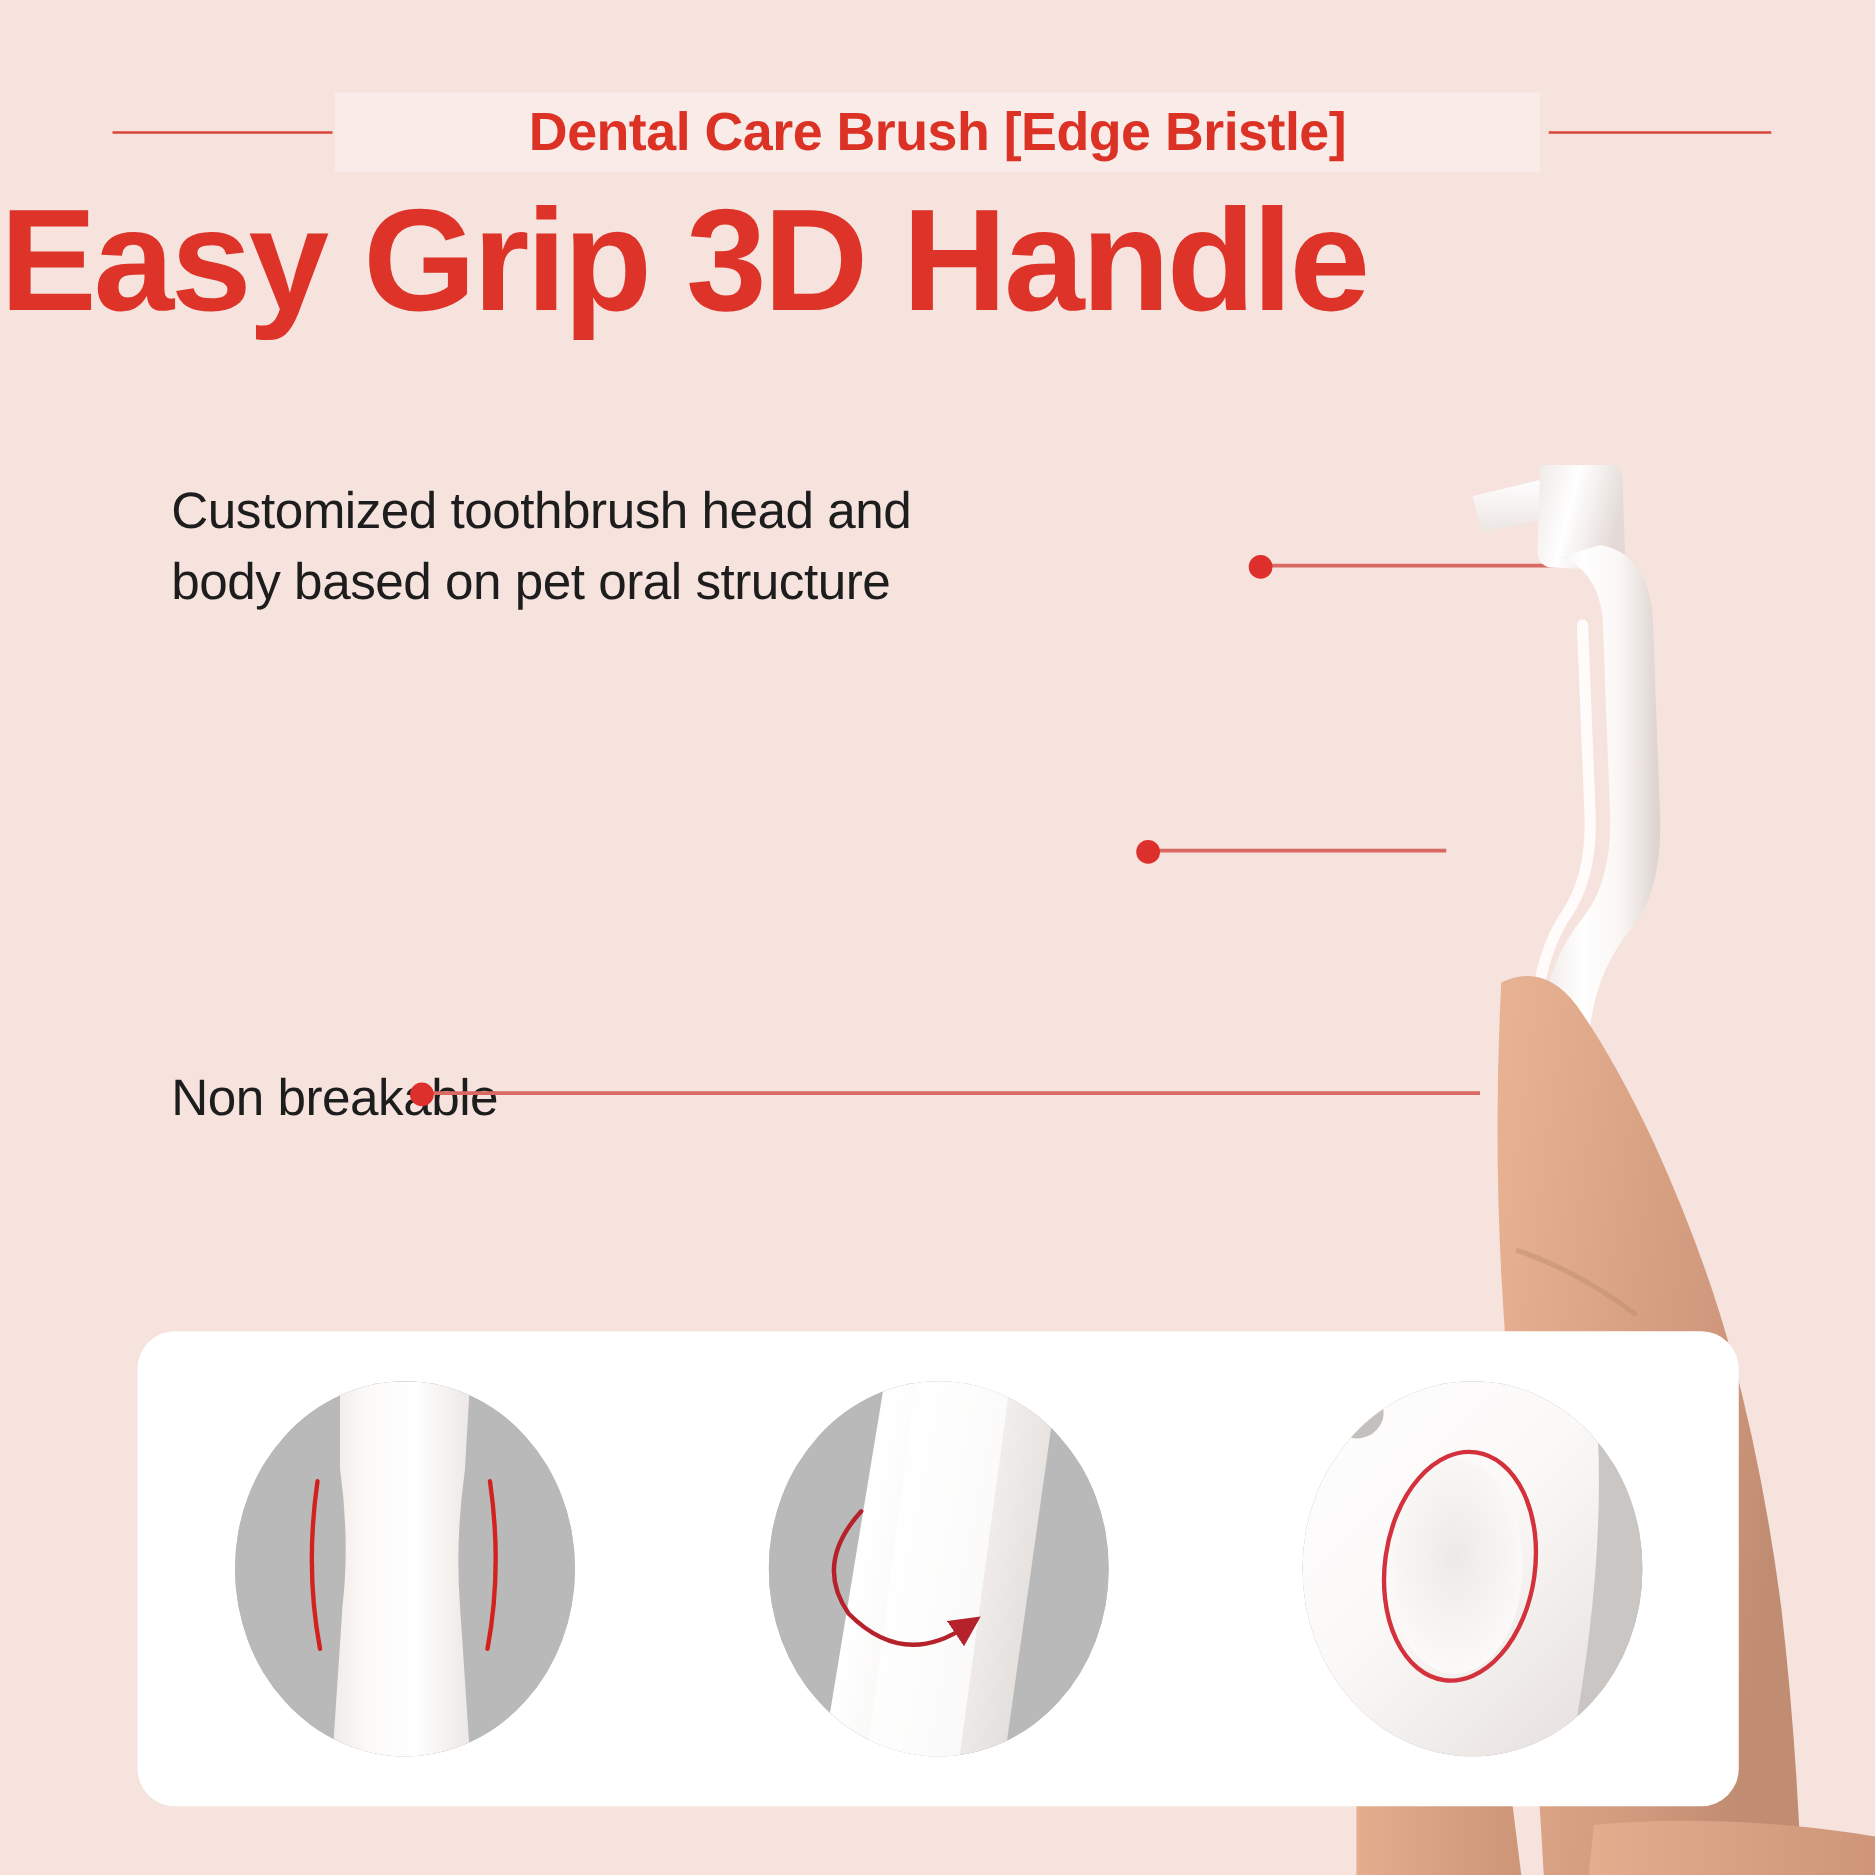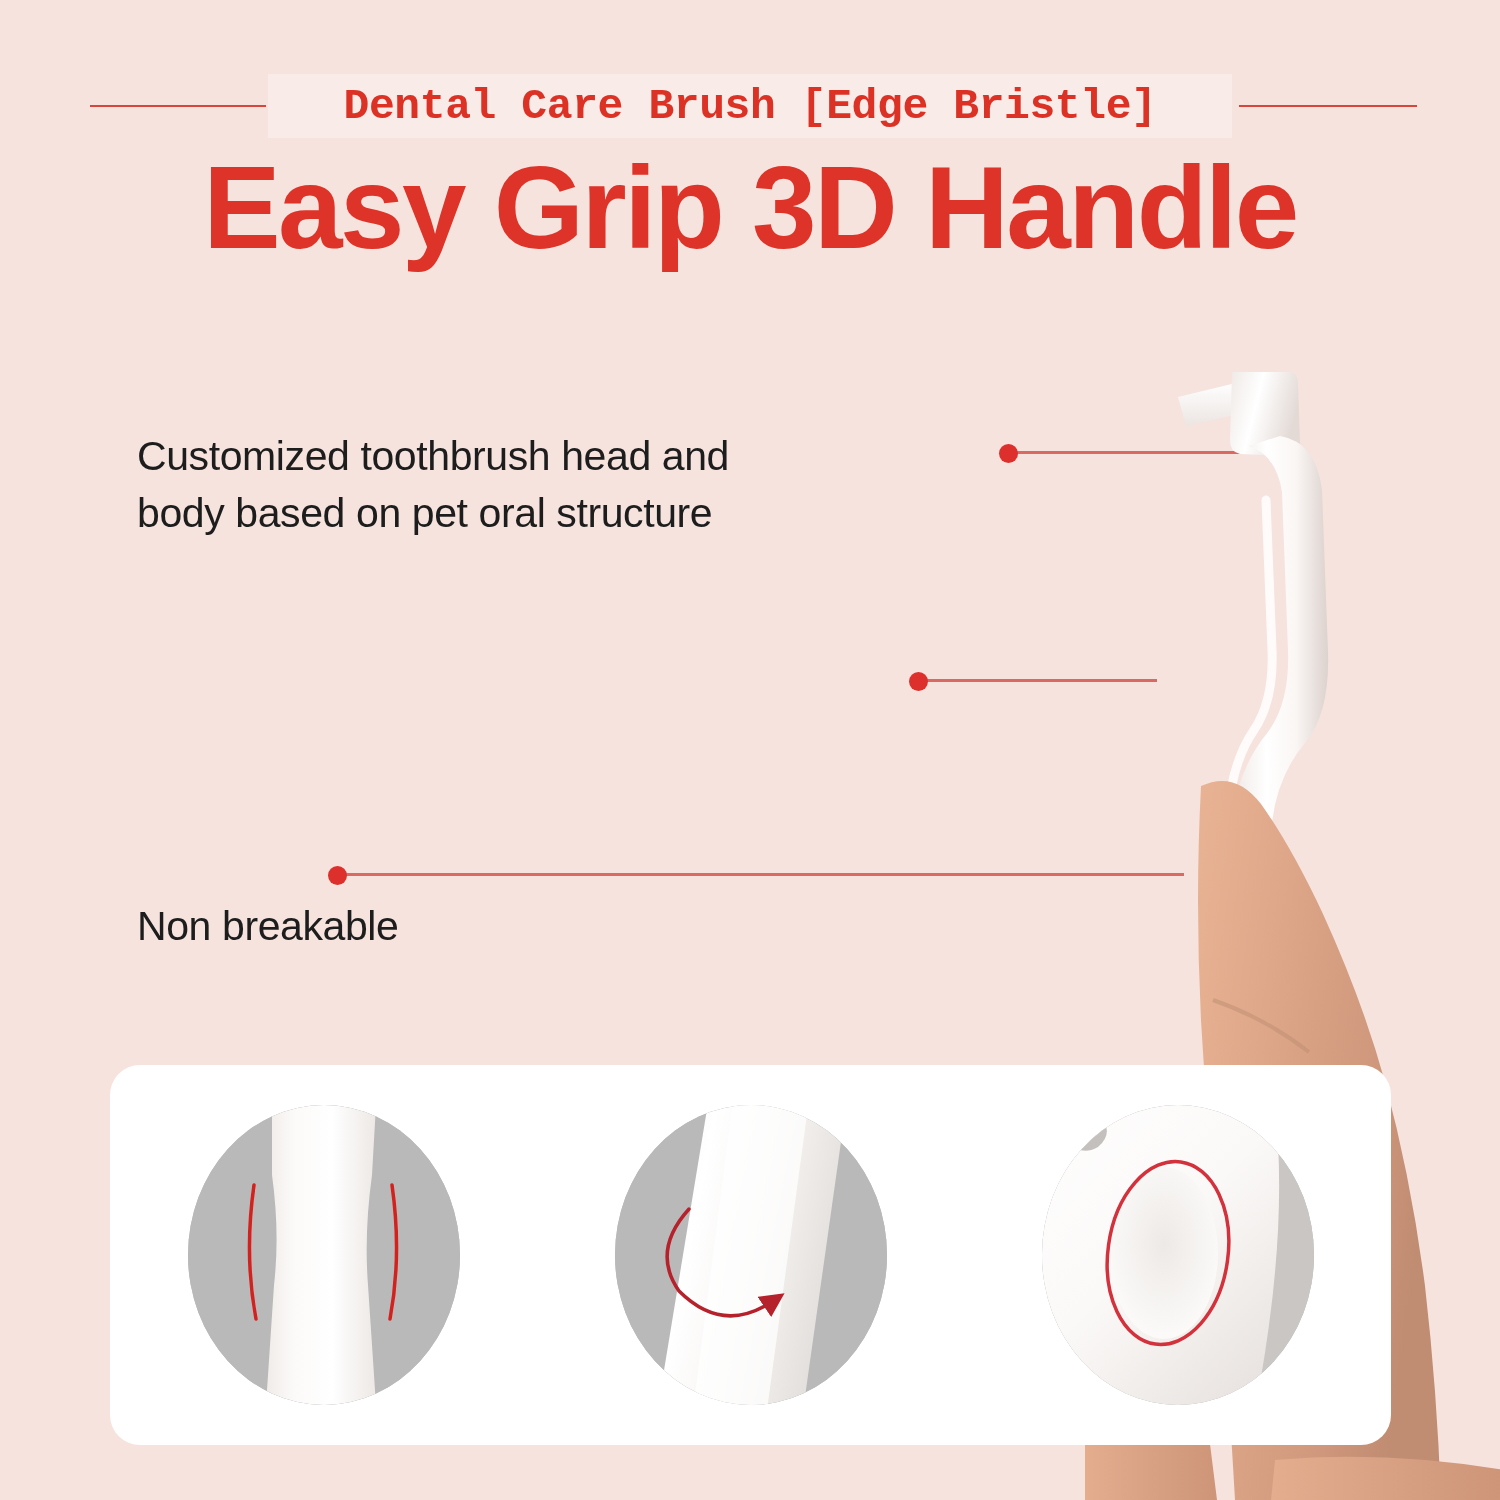--- a/index.html
+++ b/index.html
@@ -42,46 +42,43 @@
   .subtitle {
     position:absolute;
     left:268px; top:0;
     width:964px; height:64px;
     display:flex; align-items:center; justify-content:center;
     font-size:43px;
     font-weight:bold;
     letter-spacing:-0.4px;
     color:#DC3226;
     white-space:nowrap;
-    font-family:Liberation Mono, monospace;
   }
 
   .headline {
     position:absolute;
     left:0; top:150px;
     width:1500px;
-    text-align:center;
     font-size:116px;
     line-height:1.0;
     font-weight:bold;
     letter-spacing:-2.5px;
     color:#DD3328;
     white-space:nowrap;
   }
 
   
   .feature {
     position:absolute;
     left:137px;
     font-size:41px;
     line-height:1.40;
     color:#1D1D1D;
     letter-spacing:-0.4px;
     white-space:pre-line;
-    margin-top:48px;
   }
   .feature-1 { top:380px; }
   .feature-2 { top:615px; }
   .feature-3 { top:850px; }
 
   
   .leader { position:absolute; height:3px; background:#D96962; }
   .leader .dot {
     position:absolute;
     left:-8px; top:-7px;

